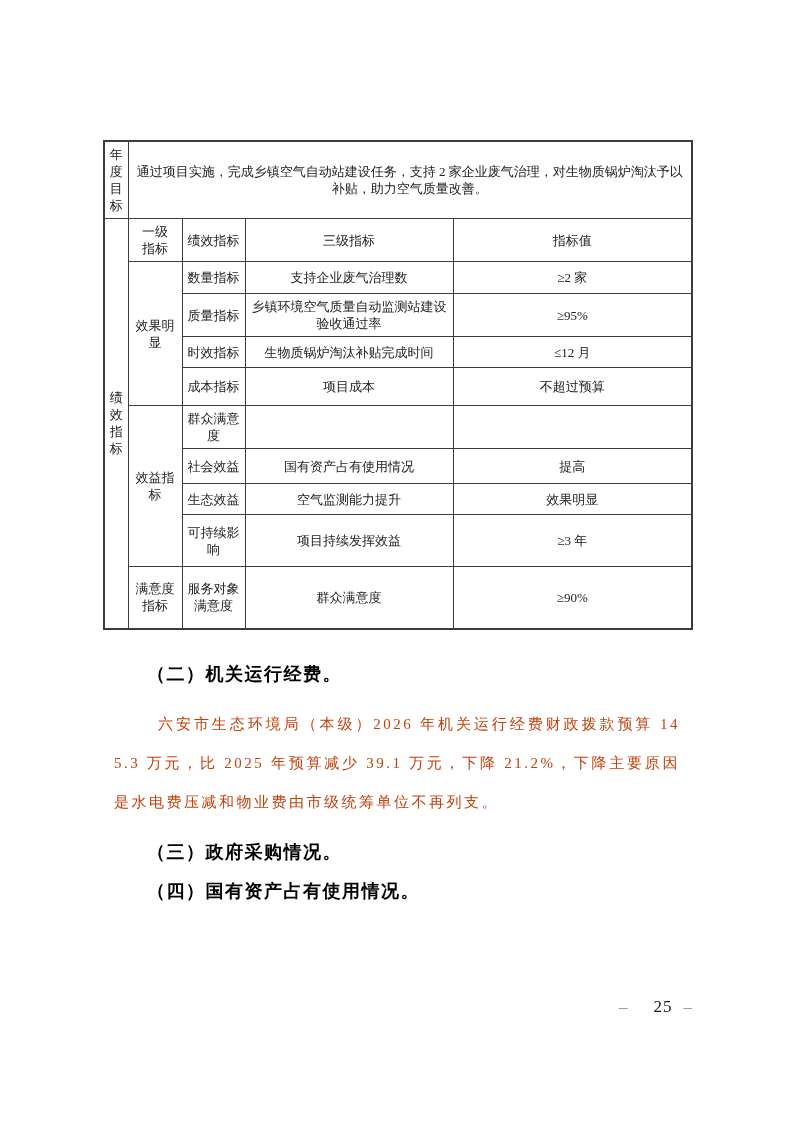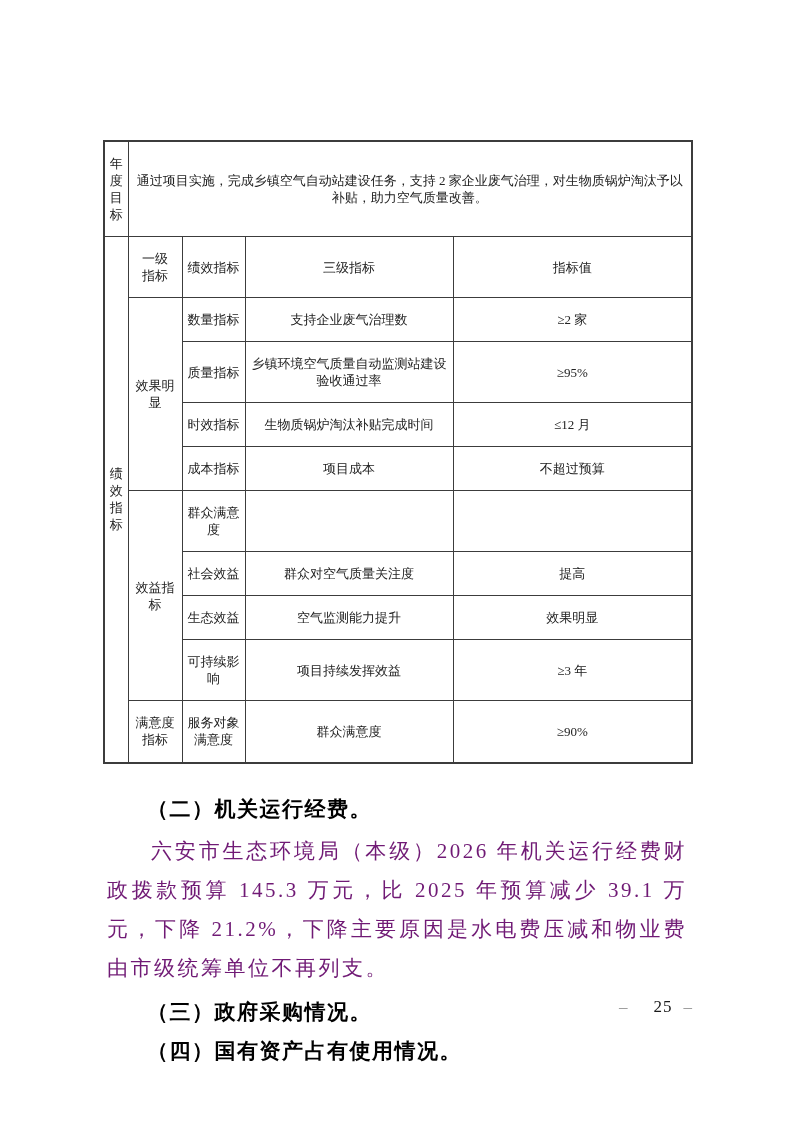--- a/index.html
+++ b/index.html
@@ -24,21 +24,21 @@
     table-layout: fixed;
     width: 588px;
     border: 2px solid #3c3c3c;
   }
   table.perf td {
     border: 1px solid #3c3c3c;
     font-size: 13px;
     line-height: 17px;
     text-align: center;
     vertical-align: middle;
-    padding: 13px 2px;
+    padding: 4px 2px;
     word-break: break-all;
     color: #222;
   }
   col.c1 { width: 24px; }
   col.c2 { width: 54px; }
   col.c3 { width: 63px; }
   col.c4 { width: 208px; }
   col.c5 { width: 239px; }
 
   td.vlabel { padding: 2px 4px; line-height: 17px; letter-spacing: 0; }
@@ -61,34 +61,34 @@
   tr.r9  { height: 31px; }
   tr.r10 { height: 52px; }
   tr.r11 { height: 62px; margin-top: 8px; }
 
   
   .sections { margin-top: 25px; width: 588px; }
   .sections h3 {
     margin: 0;
     font-family: "Liberation Sans", "DejaVu Sans", sans-serif;
     font-weight: bold;
-    font-size: 21px;
+    font-size: 18px;
     line-height: 39px;
     color: #000;
     text-indent: 44px;
     letter-spacing: 1.5px;
   }
   .sections p {
-    margin: 4px;
-    font-size: 21px;
+    margin: 11px;
+    font-size: 15px;
     line-height: 39px;
     text-indent: 44px;
     text-align: justify;
     letter-spacing: 2.5px;
-    color: #701a75;
+    color: #c2410c;
     word-break: break-all;
   }
 
   
   .pagenum {
     position: absolute;
     top: 996px;
     right: 101px;
     font-size: 17px;
     line-height: 22px;
@@ -148,21 +148,21 @@
           <td>不超过预算</td>
         </tr>
         <tr class="r7">
           <td rowspan="4">效益指标</td>
           <td>群众满意度</td>
           <td></td>
           <td></td>
         </tr>
         <tr class="r8">
           <td>社会效益</td>
-          <td>群众对空气质量关注度</td>
+          <td>国有资产占有使用情况</td>
           <td>提高</td>
         </tr>
         <tr class="r9">
           <td>生态效益</td>
           <td>空气监测能力提升</td>
           <td>效果明显</td>
         </tr>
         <tr class="r10">
           <td>可持续影响</td>
           <td>项目持续发挥效益</td>

